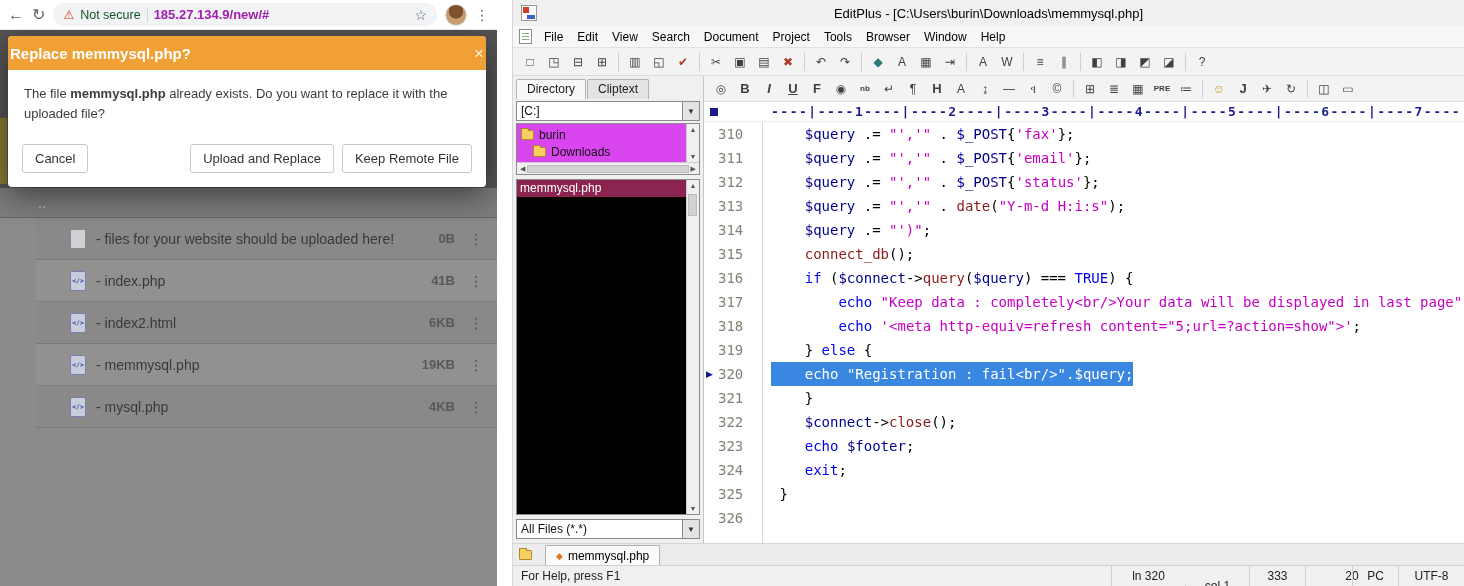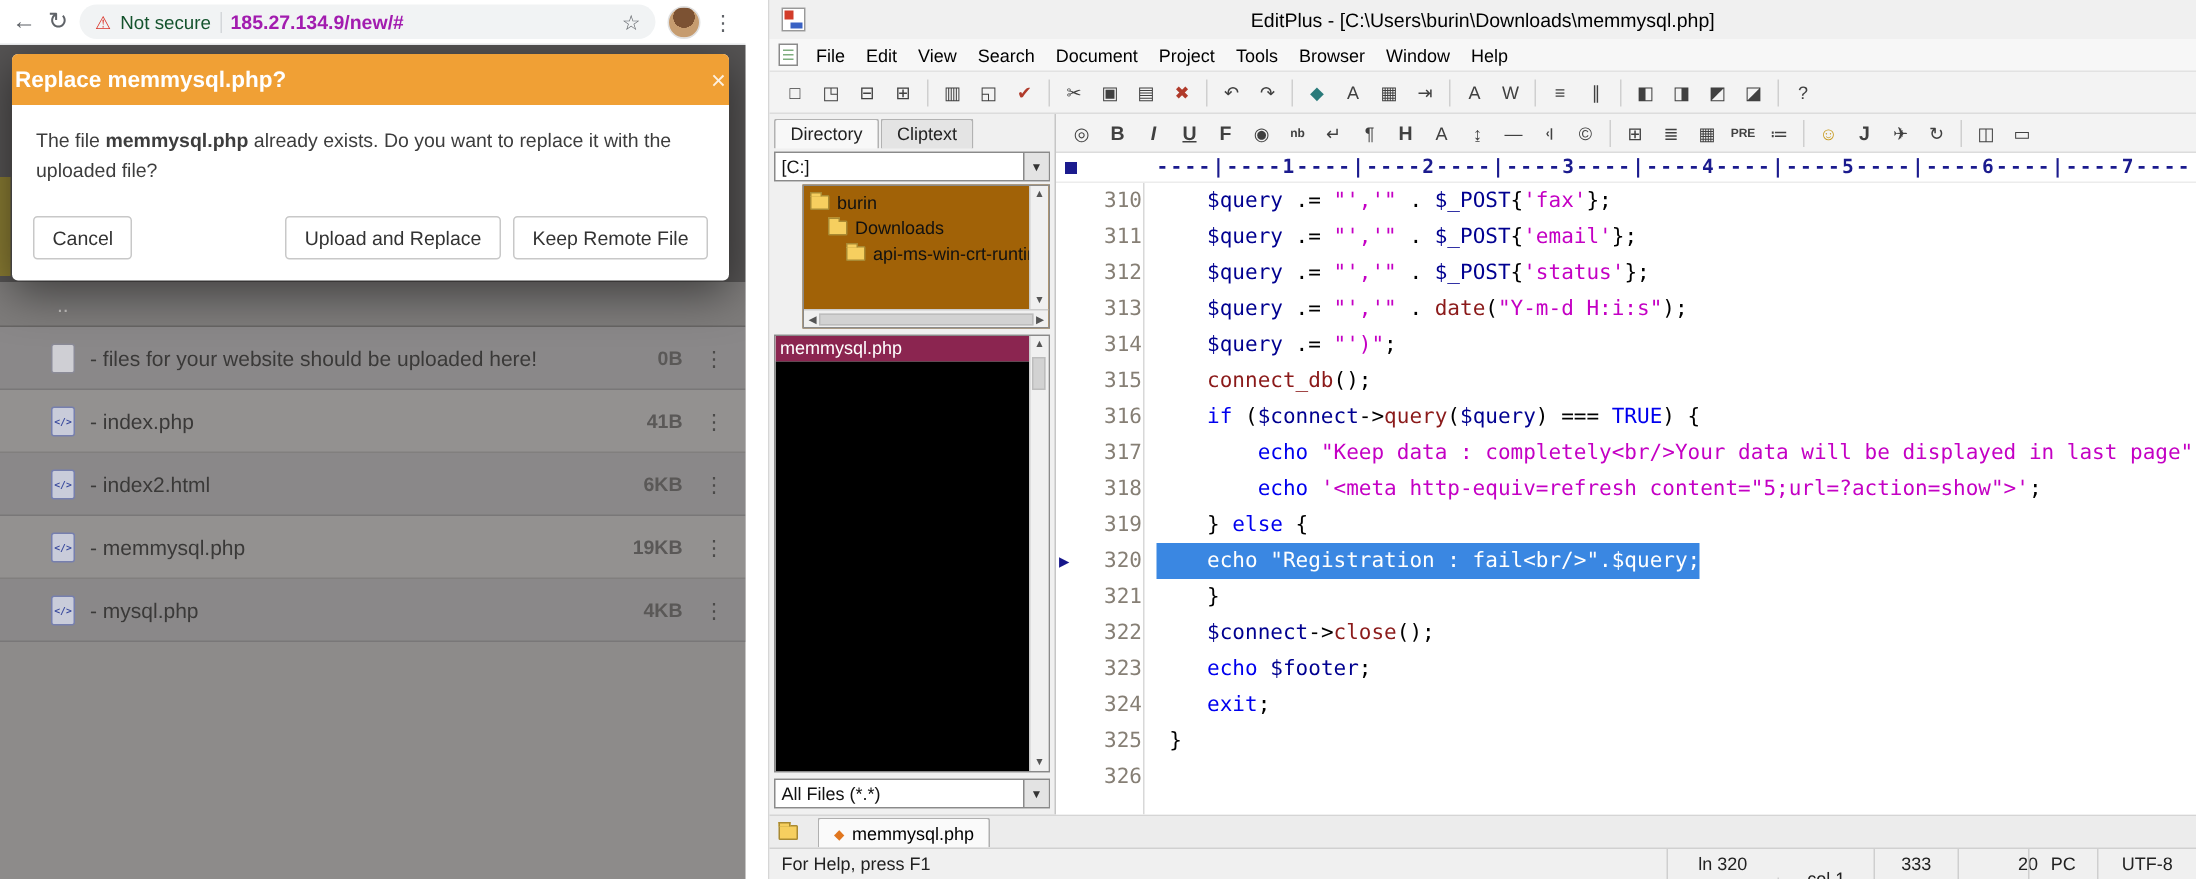--- a/index.html
+++ b/index.html
@@ -17,21 +17,21 @@
   .url-text { color:#a21caf; white-space:nowrap; overflow:hidden;font-weight:bold; }
   .star { margin-left:auto; color:#5f6368; font-size:14px; }
   .avatar { width:22px; height:22px; border-radius:50%; flex:none;
             background:radial-gradient(circle at 50% 32%, #7c5233 0 42%, #c69c6f 43% 100%); border:1px solid #e0e0e0; }
   .kebab { color:#5f6368; font-size:14px; letter-spacing:0; }
 
   .cr-page { position:absolute; top:30px; left:0; right:0; bottom:0; background:#8d8b8a; overflow:hidden; }
   .pg-header { height:158px; background:#565454; position:relative; }
   .sliver { position:absolute; left:0; top:88px; width:7px; height:66px; background:#8a7c33; }
   .updir { height:30px; line-height:30px; padding-left:38px; color:#c6c4c2; font-size:14px; background:#7e7c7b; border-bottom:1px solid rgba(0,0,0,.18); }
-  .file-row { height:42px; display:flex; align-items:center; font-size:14px; color:#3a3938; border-bottom:1px solid rgba(0,0,0,.12); }
+  .file-row { height:42px; display:flex; align-items:center; font-size:14px; color:#3a3938; border-bottom:1px solid rgba(0,0,0,.12);margin-left:36px; }
   #file-rows .file-row:nth-child(odd) { background:#8a8889; }
   #file-rows .file-row:nth-child(even){ background:#939190; }
   .fi { width:16px; height:20px; flex:none; background:#c9ccda; border:1px solid #767fae; border-radius:2px;
         margin:0 10px 0 34px; font:bold 6.5px/18px "DejaVu Sans Mono",monospace; text-align:center; color:#36479c; }
   .fi.plain { color:transparent; background:#cfcfd4; border-color:#8a8a96; }
   .fname { flex:1; white-space:nowrap; overflow:hidden; }
   .fsize { color:#5a5857; margin-right:14px; font-size:13px;font-weight:bold; }
   .rk { color:#4b4a49; font-size:14px; margin-right:14px; }
 
   
@@ -82,21 +82,21 @@
              display:flex; flex-direction:column; padding:2px 3px; min-height:0; }
   .side-tabs { height:21px; display:flex; align-items:flex-end; flex:none; }
   .stab { padding:2px 10px 3px; font-size:12px; border:1px solid #b2b2b2; border-bottom:none;
           background:#e4e4e4; border-radius:2px 2px 0 0; margin-right:1px; color:#222; }
   .stab.active { background:#f8f8f8; }
   .combo { height:20px; border:1px solid #8a8a8a; background:#fff; display:flex; align-items:center;
            font-size:12px; margin:2px 0; flex:none; }
   .combo-label { padding-left:4px; white-space:nowrap; overflow:hidden; }
   .combo-dd { margin-left:auto; width:17px; height:100%; background:#e3e3e3; border-left:1px solid #8a8a8a;
               display:flex; align-items:center; justify-content:center; font-size:8px; color:#333; flex:none; }
-  .tree { height:96px; border:1px solid #8a8a8a; background:#a16207; position:relative; overflow:hidden; flex:none;margin-left:19px; }
+  .tree { height:52px; border:1px solid #8a8a8a; background:#d946ef; position:relative; overflow:hidden; flex:none; }
   .tree-items { position:absolute; left:0; top:0; right:13px; bottom:12px; padding:2px 0 0 2px; overflow:hidden; }
   .titem { display:flex; align-items:center; height:17px; font-size:12px; white-space:nowrap; color:#111; }
   .fold { width:13px; height:10px; background:#f6cf5f; border:1px solid #a98a33; border-radius:1px;
           position:relative; display:inline-block; margin-right:5px; flex:none; }
   .fold::before { content:""; position:absolute; top:-3px; left:-1px; width:6px; height:2px;
                   background:#f6cf5f; border:1px solid #a98a33; border-bottom:none; }
   .vscroll { position:absolute; right:0; top:0; width:13px; bottom:0; background:#f0f0f0; border-left:1px solid #ccc;
              display:flex; flex-direction:column; align-items:center; justify-content:space-between;
              font-size:7px; color:#555; padding:2px 0; }
   .tree .vscroll { bottom:12px; }
@@ -113,21 +113,21 @@
   .ep-right { flex:1; display:flex; flex-direction:column; min-width:0; }
   .ruler { height:20px; background:#fff; border-bottom:1px solid #ececec; position:relative; overflow:hidden; flex:none; }
   .ruler-origin { position:absolute; left:6px; top:6px; width:8px; height:8px; background:#1b1b8e; }
   .ruler-text { position:absolute; left:67px; top:0; font:bold 13px/20px "DejaVu Sans Mono",monospace;
                 color:#1b1b8e; white-space:pre; letter-spacing:1.5px; }
   .codearea { flex:1; background:#fff; position:relative; overflow:hidden; min-height:0; }
   .gutter-line { position:absolute; left:58px; top:0; bottom:0; width:1px; background:#d8d8d8; }
   #code-lines { position:absolute; left:0; top:0; right:0; }
   .cl { display:flex; height:24px; position:relative; }
   .mk { position:absolute; left:2px; top:0; font-size:9px; line-height:24px; color:#15158a; }
-  .ln { width:59px; flex:none; padding-left:32px; font:14px/24px "DejaVu Sans Mono",monospace; color:#867f75; }
+  .ln { width:59px; flex:none; padding-left:14px; font:14px/24px "DejaVu Sans Mono",monospace; color:#867f75; }
   .lt { font:14px/24px "DejaVu Sans Mono",monospace; white-space:pre; margin-left:8px; }
   .cl.sel .lt { background:#3a87e2; }
   .cl.sel .lt span { color:#fff !important; }
   .tk-p { color:#000; } .tk-v { color:#000090; } .tk-s { color:#c400c4; }
   .tk-k { color:#0000ee; } .tk-f { color:#8b1a1a; }
 
   .ep-tabbar { height:22px; background:#ececec; border-top:1px solid #d5d5d5; display:flex; align-items:flex-end;
                padding-left:6px; gap:8px; flex:none; }
   .tab-folder-wrap { display:flex; align-items:center; height:100%; }
   .doc-tab { height:20px; background:#fafafa; border:1px solid #b0b0b0; border-bottom:none; display:flex;

